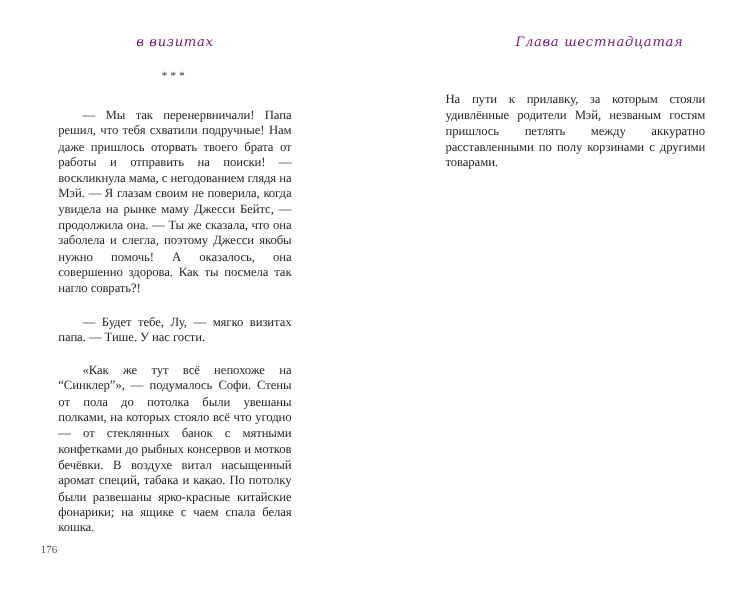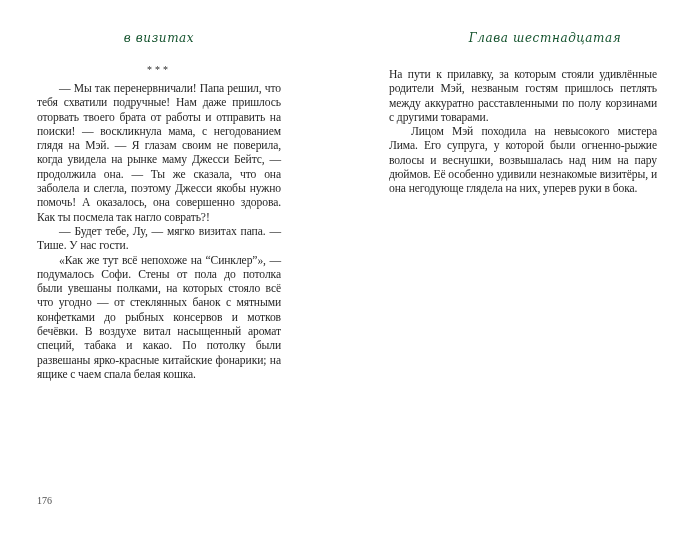--- a/index.html
+++ b/index.html
@@ -14,21 +14,21 @@
     background: #ffffff;
     font-family: "Liberation Serif", serif;
     color: #262626;
     overflow: hidden;
   }
   .running-header {
     position: absolute;
     text-align: center;
     font-style: italic;
     font-size: 12px;
-    color: #14532d;
+    color: #701a75;
     letter-spacing: 0.6px;
     font-family: "DejaVu Serif", serif;
   }
   .running-header.left  { left: 37px;  top: 31px; width: 244px; }
   .running-header.right { left: 411px; top: 31px; width: 268px; }
 
   .section-break {
     position: absolute;
     left: 37px;
     top: 64px;
@@ -44,21 +44,21 @@
     font-size: 11.6px;
     line-height: 14.3px;
     letter-spacing: -0.1px;
     text-align: justify;
     hyphens: auto;
   }
   .body-text.left  { left: 37px;  top: 82px; width: 244px; }
   .body-text.right { left: 389px; top: 68px; width: 268px; }
 
   .body-text p {
-    margin: 0;
+    margin: 16px;
     padding: 0;
     text-indent: 22px;
   }
   .body-text p.no-indent { text-indent: 0; }
 
   .folio {
     position: absolute;
     left: 37px;
     top: 495px;
     width: 244px;
@@ -80,17 +80,16 @@
         <p>— Будет тебе, Лу, — мягко визитах папа. — Тише. У нас гости.</p>
         <p>«Как же тут всё непохоже на “Синклер”», — подумалось Софи. Стены от пола до потолка были увешаны полками, на которых стояло всё что угодно — от стеклянных банок с мятными конфетками до рыбных консервов и мотков бечёвки. В воздухе витал насыщенный аромат специй, табака и какао. По потолку были развешаны ярко-красные китайские фонарики; на ящике с чаем спала белая кошка.</p>
       </div>
     <div class="folio">176</div>
   </div>
 
   <div class="page">
     <div class="running-header right">Глава шестнадцатая</div>
     <div class="body-text right">
         <p class="no-indent">На пути к прилавку, за которым стояли удивлённые родители Мэй, незваным гостям пришлось петлять между аккуратно расставленными по полу корзинами с другими товарами.</p>
-        <p>Лицом Мэй походила на невысокого мистера Лима. Его супруга, у которой были огненно-рыжие волосы и веснушки, возвышалась над ним на пару дюймов. Её особенно удивили незнакомые визитёры, и она негодующе глядела на них, уперев руки в бока.</p>
       </div>
   </div>
 
 </div>
 
 </body></html>

